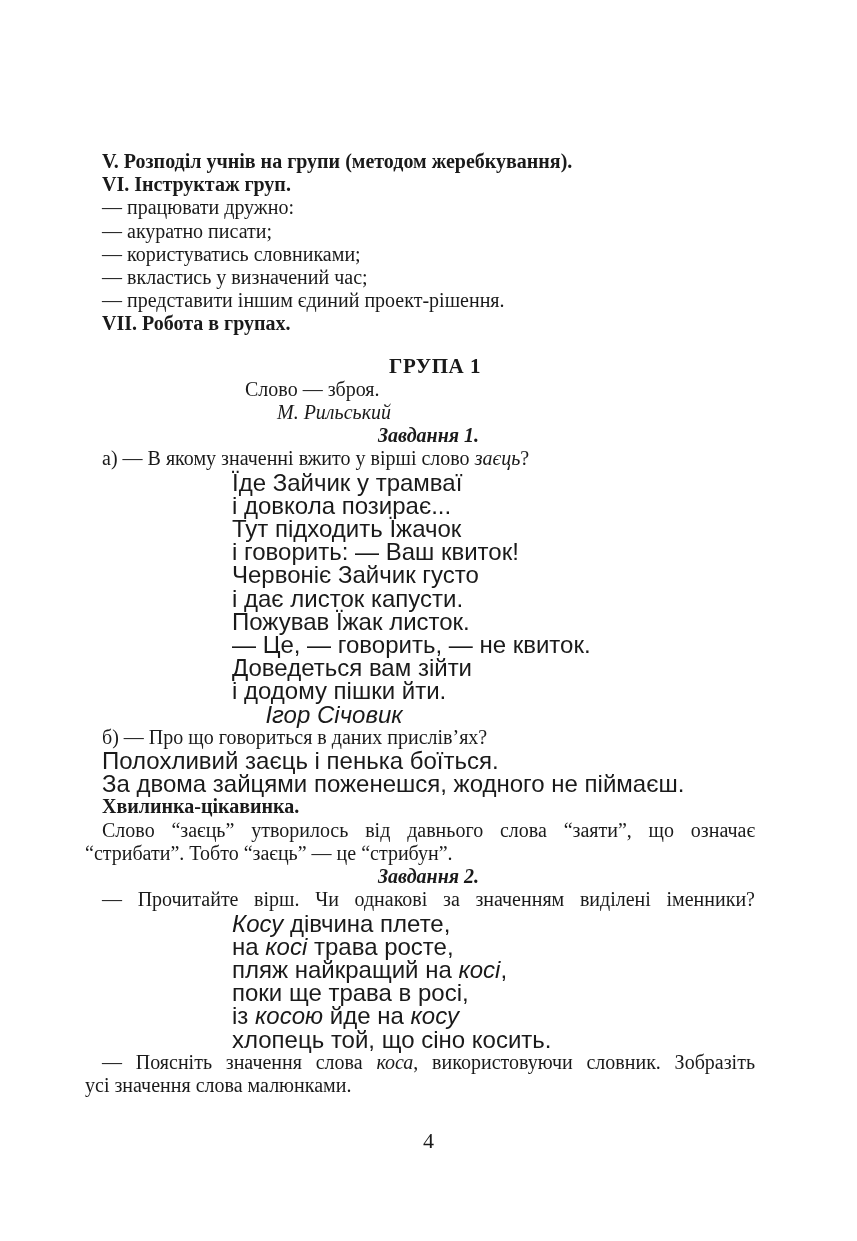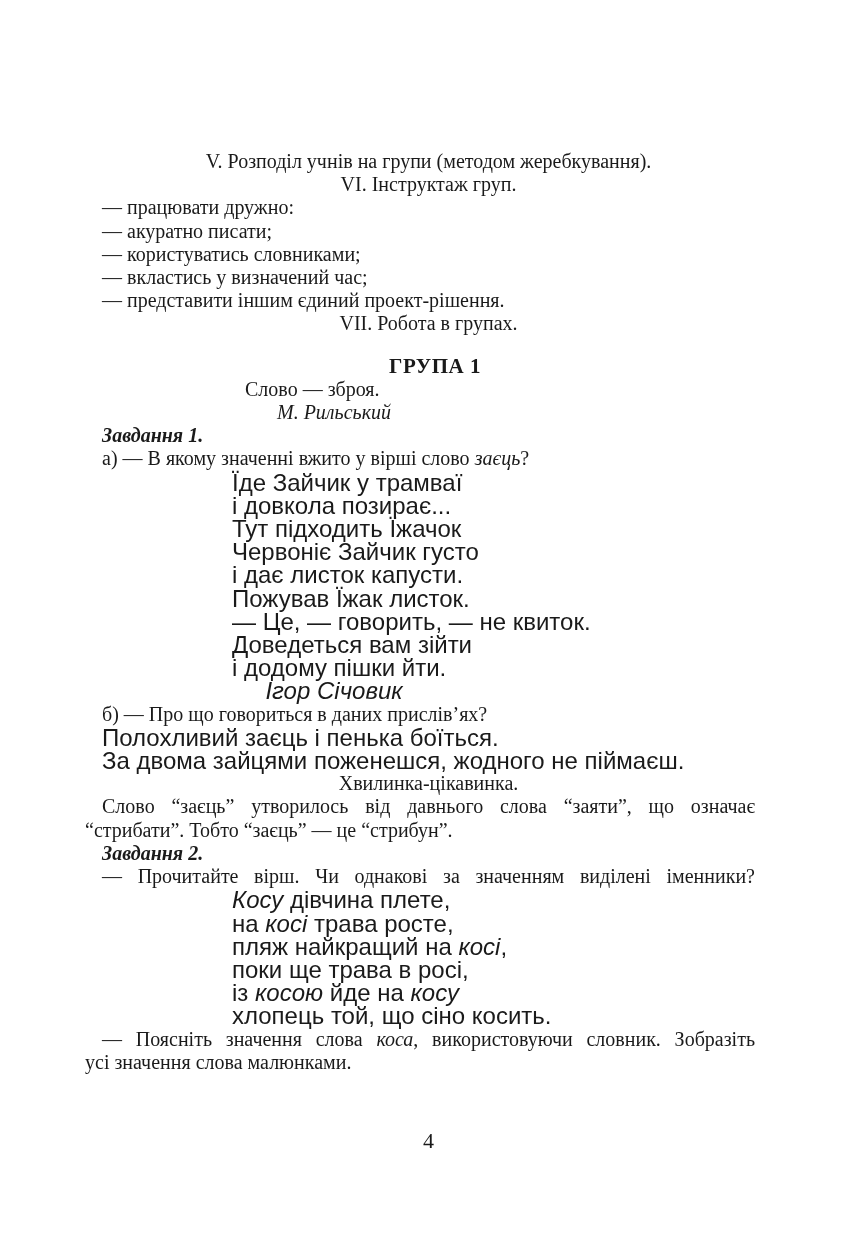--- a/index.html
+++ b/index.html
@@ -3,22 +3,22 @@
 <meta charset="utf-8">
 <style>
   html,body { margin:0; padding:0; background:#ffffff; }
   .page {
     position:relative; width:857px; height:1241px; background:#ffffff;
     font-family:"Liberation Serif", serif; color:#1a1a1a; overflow:hidden;
   }
   .content { position:absolute; left:85px; top:150px; width:670px; font-size:20px; line-height:23.2px; }
   .para { text-indent:17px; }
   .line { text-indent:0; }
-  .bold { font-weight:normal;text-align:center; }
-  .task-label { font-weight:bold; font-style:italic; }
+  .bold { font-weight:bold; }
+  .task-label { font-weight:bold; font-style:italic;text-align:center; }
   .sans { font-family:"Liberation Sans", sans-serif; font-size:24px; }
   .it { font-style:italic; }
   .heading { margin-top:19px; text-align:center; padding-left:30px; font-weight:bold; font-size:21px; letter-spacing:0.5px; }
   .epigraph { padding-left:160px; }
   .attribution { text-align:center; padding-right:172px; font-style:italic; }
   .poem { margin-left:147px; }
   .jline { text-align:justify; text-align-last:justify; }
   .indent { text-indent:17px; }
   .page-number { position:absolute; left:0; right:0; top:1128px; text-align:center; font-size:22px; color:#1a1a1a; }
 </style>
@@ -46,20 +46,21 @@
     <div class="attribution">М. Рильський</div>
 
     <div class="para task-label">Завдання 1.</div>
 
     <div class="para"><span>а) — В якому значенні вжито у вірші слово </span><span class="it">заєць</span><span>?</span></div>
 
     <div class="poem sans">
         <div class="line">Їде Зайчик у трамваї</div>
         <div class="line">і довкола позирає...</div>
         <div class="line">Тут підходить Їжачок</div>
+        <div class="line">і говорить: — Ваш квиток!</div>
         <div class="line">Червоніє Зайчик густо</div>
         <div class="line">і дає листок капусти.</div>
         <div class="line">Пожував Їжак листок.</div>
         <div class="line">— Це, — говорить, — не квиток.</div>
         <div class="line">Доведеться вам зійти</div>
         <div class="line">і додому пішки йти.</div>
       </div>
 
     <div class="attribution sans">Ігор Січовик</div>
 

